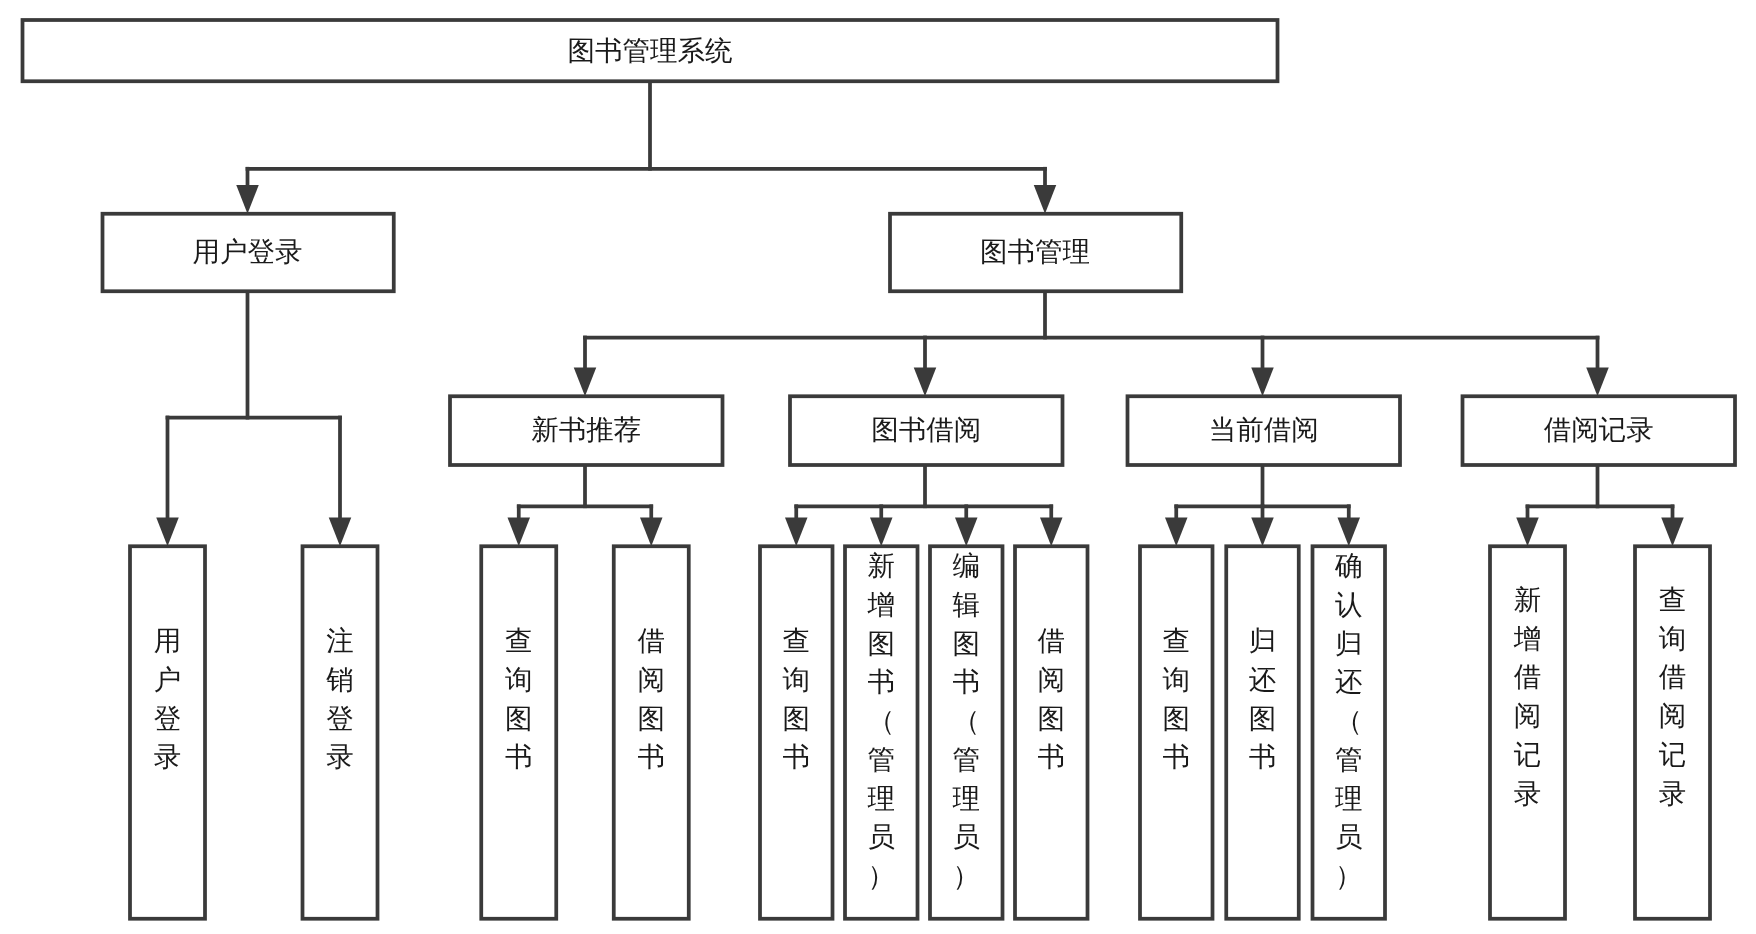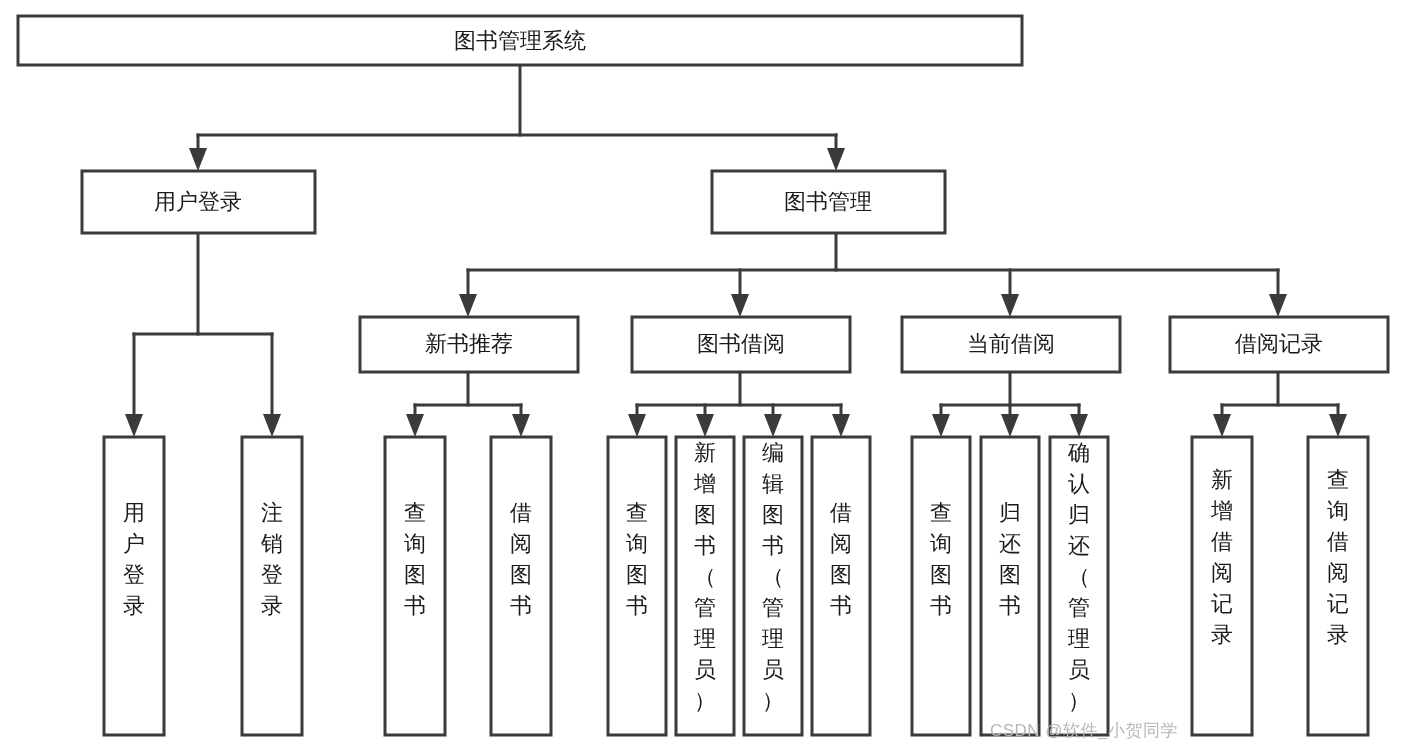--- a/index.html
+++ b/index.html
@@ -179,14 +179,13 @@
     <g>
       <rect class="node-rect" x="1192" y="437" width="60" height="298"></rect>
       <text class="node-label-v" x="1222" y="487"><tspan x="1222" y="487">新</tspan><tspan x="1222" y="518">增</tspan><tspan x="1222" y="549">借</tspan><tspan x="1222" y="580">阅</tspan><tspan x="1222" y="611">记</tspan><tspan x="1222" y="642">录</tspan></text>
     </g>
     <g>
       <rect class="node-rect" x="1308" y="437" width="60" height="298"></rect>
       <text class="node-label-v" x="1338" y="487"><tspan x="1338" y="487">查</tspan><tspan x="1338" y="518">询</tspan><tspan x="1338" y="549">借</tspan><tspan x="1338" y="580">阅</tspan><tspan x="1338" y="611">记</tspan><tspan x="1338" y="642">录</tspan></text>
     </g>
   </svg>
 
-  <div class="watermark">CSDN @软件_小贺同学</div>
 </div>
 
 </body></html>

